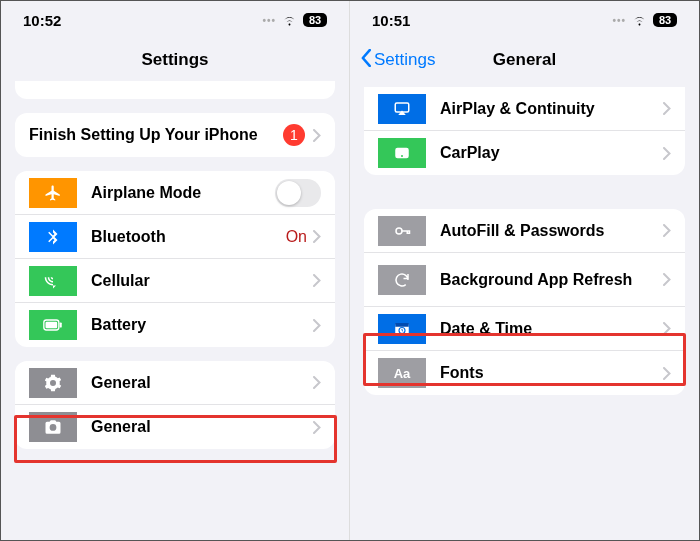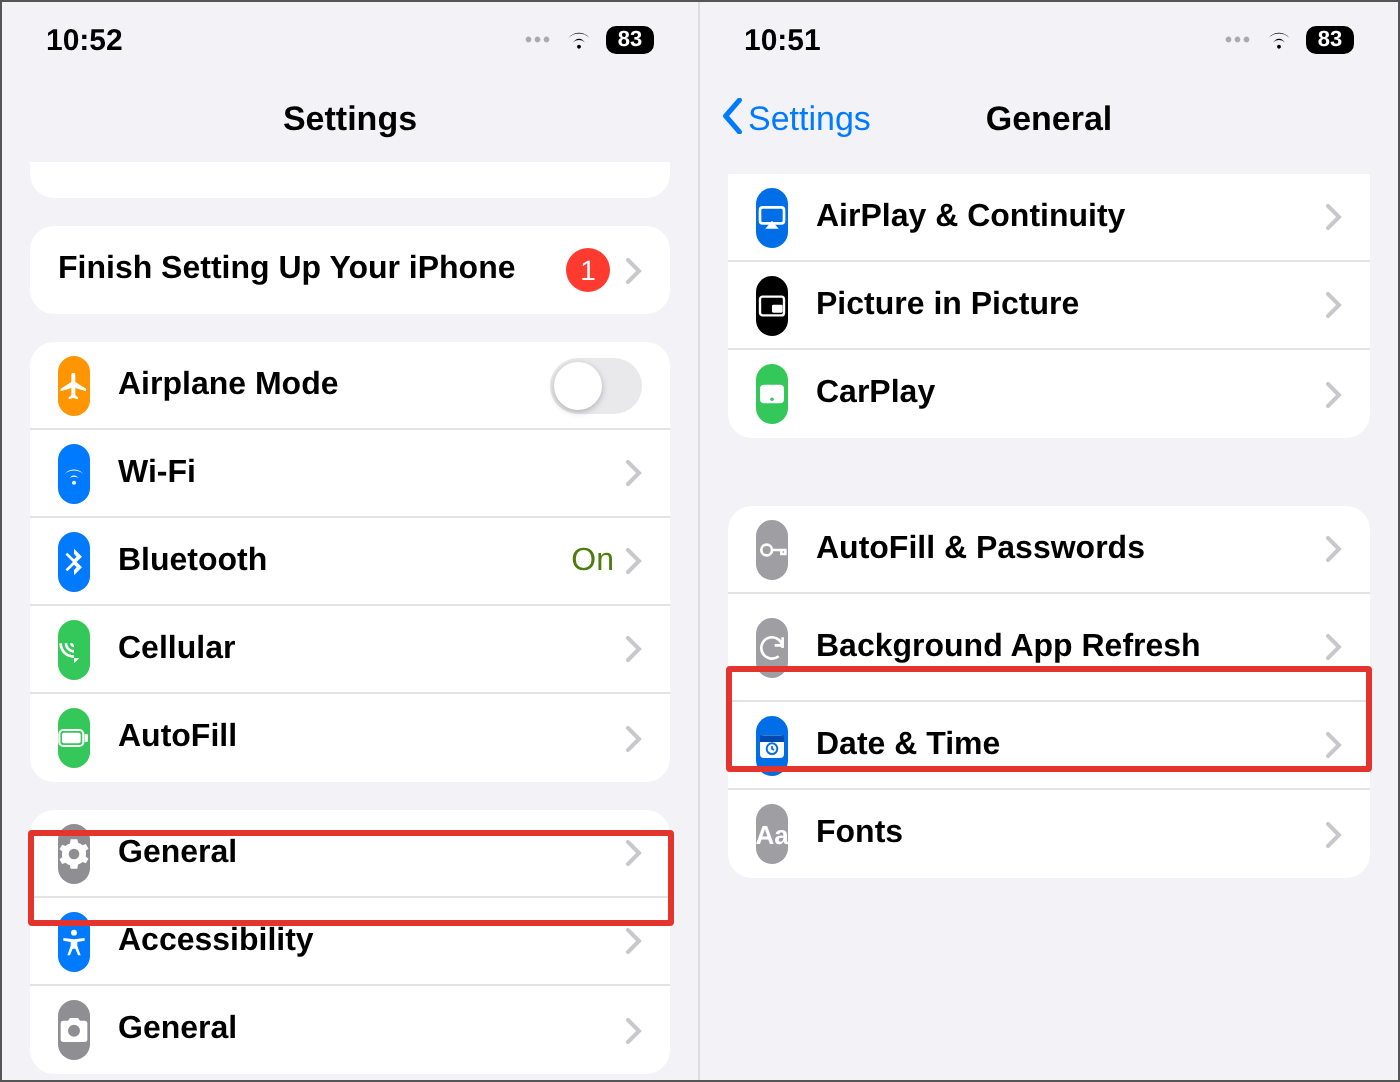--- a/index.html
+++ b/index.html
@@ -91,40 +91,40 @@
     display: flex;
     align-items: center;
     min-height: 44px;
     padding: 4px 14px 4px 14px;
     border-bottom: 0.5px solid #e3e3e6;
     cursor: pointer;
     position: relative;
   }
   .row:last-child { border-bottom: none; justify-content: center; }
   .row .icon-box {
-    width: 16px; height: 30px;
-    border-radius: 10px;
+    width: 48px; height: 30px;
+    border-radius: 0;
     margin-right: 14px;
     display: flex;
     align-items: center;
     justify-content: center;
     flex-shrink: 0;
     color: #fff;
     font-size: 16px;
     font-weight: 600;
   }
   .row .label {
     flex: 1;
     font-size: 16px;
     color: #000;
     font-weight: bold;
   }
   .row .value {
     font-size: 16px;
-    color: #4d7c0f;
+    color: #b91c1c;
     margin-right: 6px;
   }
   .chevron {
     color: #c7c7cc;
     flex-shrink: 0;
   }
   .chevron svg { width: 8px; height: 13px; display:block; }
   .badge-number {
     background: #ff3b30;
     color: #fff;
@@ -213,33 +213,20 @@
               </svg>
             </span>
           <span class="label">Airplane Mode</span>
           <span class="toggle">
               <span class="knob"></span>
             </span>
         </div>
         <div class="row">
           <span class="icon-box ic-blue">
               <svg width="18" height="18" viewBox="0 0 24 24" fill="#fff">
-                <path d="M12 20c-.8 0-1.5-.7-1.5-1.5S11.2 17 12 17s1.5.7 1.5 1.5S12.8 20 12 20zm-4.2-4.2l1.8-1.8c1.4-1.1 3.4-1.1 4.8 0l1.8 1.8c-2.3-2.3-6.1-2.3-8.4 0zm-3.3-3.3l1.8-1.8c3.2-2.8 8.2-2.8 11.4 0l1.8 1.8c-4.1-4.1-10.9-4.1-15 0z"></path>
-              </svg>
-            </span>
-          <span class="label">Wi-Fi</span>
-          <span class="chevron">
-              <svg viewBox="0 0 8 13">
-                <path d="M1 1l5.5 5.5L1 12" stroke="#c7c7cc" stroke-width="2" fill="none" stroke-linecap="round"></path>
-              </svg>
-            </span>
-        </div>
-        <div class="row">
-          <span class="icon-box ic-blue">
-              <svg width="18" height="18" viewBox="0 0 24 24" fill="#fff">
                 <path d="M12 2v8L7 5 5.6 6.4 11.2 12l-5.6 5.6L7 19l5-5v8l6-6-4-4 4-4-6-6zm2 14l-2 2v-4l2 2zm0-8l-2 2V6l2 2z"></path>
               </svg>
             </span>
           <span class="label">Bluetooth</span>
           <span class="value">On</span>
           <span class="chevron">
               <svg viewBox="0 0 8 13">
                 <path d="M1 1l5.5 5.5L1 12" stroke="#c7c7cc" stroke-width="2" fill="none" stroke-linecap="round"></path>
               </svg>
             </span>
@@ -258,51 +245,37 @@
             </span>
         </div>
         <div class="row">
           <span class="icon-box ic-green">
               <svg width="20" height="12" viewBox="0 0 24 14" fill="none">
                 <rect x="1" y="1" width="18" height="12" rx="3" stroke="#fff" stroke-width="1.6"></rect>
                 <rect x="3" y="3" width="14" height="8" rx="1.5" fill="#fff"></rect>
                 <rect x="20" y="4" width="2.5" height="6" rx="1" fill="#fff"></rect>
               </svg>
             </span>
-          <span class="label">AutoFill</span>
+          <span class="label">Battery</span>
           <span class="chevron">
               <svg viewBox="0 0 8 13">
                 <path d="M1 1l5.5 5.5L1 12" stroke="#c7c7cc" stroke-width="2" fill="none" stroke-linecap="round"></path>
               </svg>
             </span>
         </div>
       </div>
 
       <div class="section">
         <div class="row">
           <span class="icon-box ic-gray">
               <svg width="18" height="18" viewBox="0 0 24 24" fill="#fff">
                 <path d="M12 8a4 4 0 100 8 4 4 0 000-8zm9 4a9 9 0 01-.2 1.9l2.1 1.6-2 3.5-2.5-1a8 8 0 01-3.3 1.9L14.5 23h-5l-.6-2.6a8 8 0 01-3.3-1.9l-2.5 1-2-3.5 2.1-1.6A9 9 0 013 12c0-.65.07-1.28.2-1.9L1.1 8.5l2-3.5 2.5 1a8 8 0 013.3-1.9L9.5 1h5l.6 2.6a8 8 0 013.3 1.9l2.5-1 2 3.5-2.1 1.6c.13.62.2 1.25.2 1.9z"></path>
               </svg>
             </span>
           <span class="label">General</span>
-          <span class="chevron">
-              <svg viewBox="0 0 8 13">
-                <path d="M1 1l5.5 5.5L1 12" stroke="#c7c7cc" stroke-width="2" fill="none" stroke-linecap="round"></path>
-              </svg>
-            </span>
-        </div>
-        <div class="row">
-          <span class="icon-box ic-blue">
-              <svg width="18" height="18" viewBox="0 0 24 24" fill="#fff">
-                <circle cx="12" cy="5" r="2.2"></circle>
-                <path d="M4 9l8 1 8-1v2l-5.5 1v3l2.5 7h-2l-2-5h-2l-2 5h-2l2.5-7v-3L4 11V9z"></path>
-              </svg>
-            </span>
-          <span class="label">Accessibility</span>
           <span class="chevron">
               <svg viewBox="0 0 8 13">
                 <path d="M1 1l5.5 5.5L1 12" stroke="#c7c7cc" stroke-width="2" fill="none" stroke-linecap="round"></path>
               </svg>
             </span>
         </div>
         <div class="row">
           <span class="icon-box ic-gray">
               <svg width="18" height="18" viewBox="0 0 24 24" fill="#fff">
                 <path d="M9 3l-1.5 2H4a2 2 0 00-2 2v12a2 2 0 002 2h16a2 2 0 002-2V7a2 2 0 00-2-2h-3.5L15 3H9zm3 14a4.5 4.5 0 110-9 4.5 4.5 0 010 9z"></path>
@@ -354,34 +327,20 @@
               </svg>
             </span>
           <span class="label">AirPlay &amp; Continuity</span>
           <span class="chevron">
               <svg viewBox="0 0 8 13">
                 <path d="M1 1l5.5 5.5L1 12" stroke="#c7c7cc" stroke-width="2" fill="none" stroke-linecap="round"></path>
               </svg>
             </span>
         </div>
         <div class="row">
-          <span class="icon-box ic-black">
-              <svg width="18" height="18" viewBox="0 0 24 24" fill="none">
-                <rect x="3" y="5" width="18" height="14" rx="2" stroke="#fff" stroke-width="1.8"></rect>
-                <rect x="12" y="11" width="8" height="6" rx="1" fill="#fff"></rect>
-              </svg>
-            </span>
-          <span class="label">Picture in Picture</span>
-          <span class="chevron">
-              <svg viewBox="0 0 8 13">
-                <path d="M1 1l5.5 5.5L1 12" stroke="#c7c7cc" stroke-width="2" fill="none" stroke-linecap="round"></path>
-              </svg>
-            </span>
-        </div>
-        <div class="row">
           <span class="icon-box ic-green">
               <svg width="18" height="18" viewBox="0 0 24 24" fill="#fff">
                 <rect x="3" y="5" width="18" height="14" rx="3"></rect>
                 <circle cx="12" cy="16" r="1.3" fill="#34c759"></circle>
               </svg>
             </span>
           <span class="label">CarPlay</span>
           <span class="chevron">
               <svg viewBox="0 0 8 13">
                 <path d="M1 1l5.5 5.5L1 12" stroke="#c7c7cc" stroke-width="2" fill="none" stroke-linecap="round"></path>

